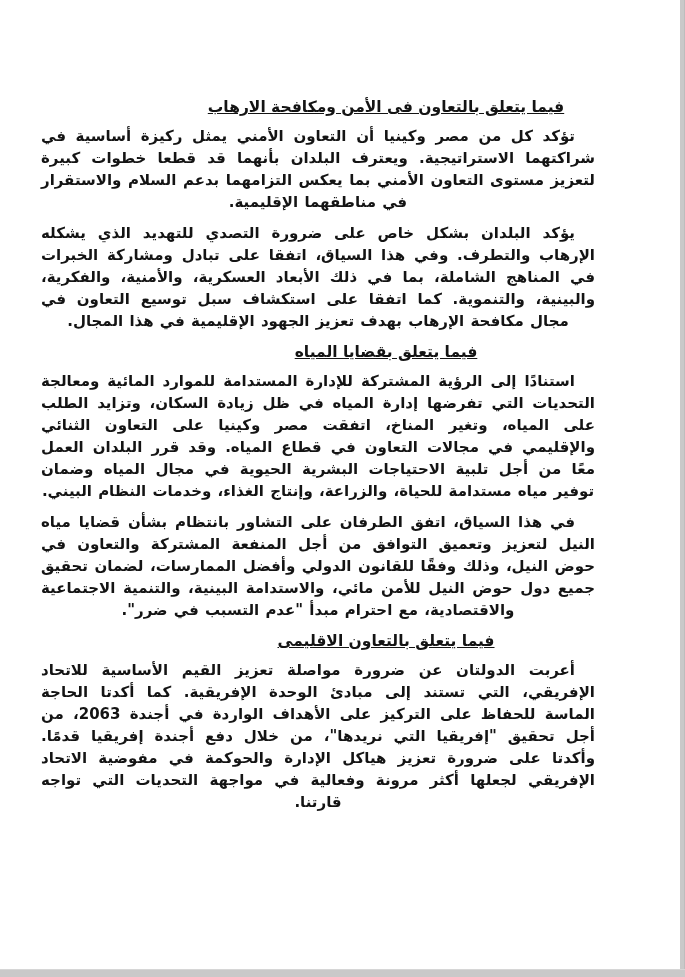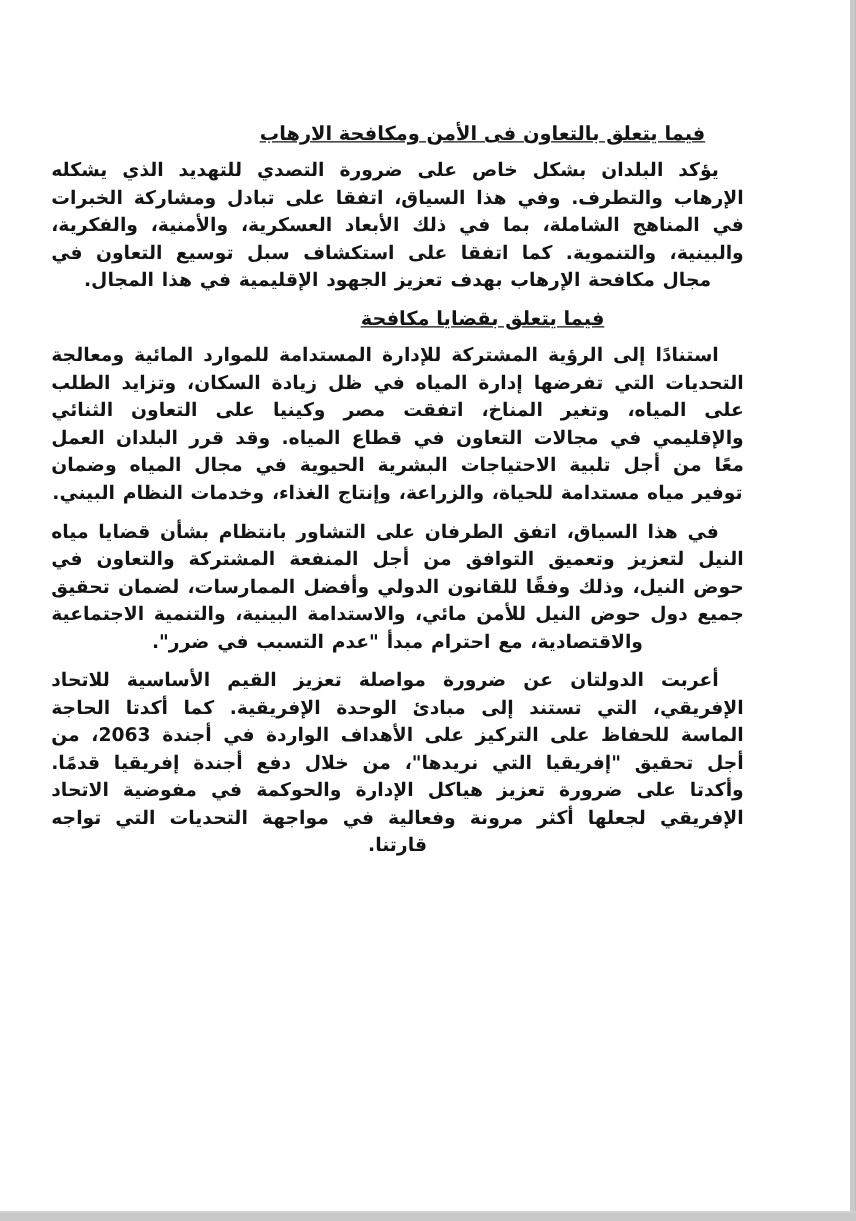--- a/index.html
+++ b/index.html
@@ -66,29 +66,31 @@
     box-sizing: border-box;
   }
 </style>
 </head>
 <body>
 
 <div class="page">
 
   <div class="section">
     <h2 class="sec-heading">فيما يتعلق بالتعاون فى الأمن ومكافحة الارهاب</h2>
+    <p class="para">تؤكد كل من مصر وكينيا أن التعاون الأمني يمثل ركيزة أساسية في شراكتهما الاستراتيجية. ويعترف البلدان بأنهما قد قطعا خطوات كبيرة لتعزيز مستوى التعاون الأمني بما يعكس التزامهما بدعم السلام والاستقرار في مناطقهما الإقليمية.</p>
     <p class="para">يؤكد البلدان بشكل خاص على ضرورة التصدي للتهديد الذي يشكله الإرهاب والتطرف. وفي هذا السياق، اتفقا على تبادل ومشاركة الخبرات في المناهج الشاملة، بما في ذلك الأبعاد العسكرية، والأمنية، والفكرية، والبينية، والتنموية. كما اتفقا على استكشاف سبل توسيع التعاون في مجال مكافحة الإرهاب بهدف تعزيز الجهود الإقليمية في هذا المجال.</p>
   </div>
 
   <div class="section">
-    <h2 class="sec-heading">فيما يتعلق بقضايا مكافحة</h2>
+    <h2 class="sec-heading">فيما يتعلق بقضايا المياه</h2>
     <p class="para">استنادًا إلى الرؤية المشتركة للإدارة المستدامة للموارد المائية ومعالجة التحديات التي تفرضها إدارة المياه في ظل زيادة السكان، وتزايد الطلب على المياه، وتغير المناخ، اتفقت مصر وكينيا على التعاون الثنائي والإقليمي في مجالات التعاون في قطاع المياه. وقد قرر البلدان العمل معًا من أجل تلبية الاحتياجات البشرية الحيوية في مجال المياه وضمان توفير مياه مستدامة للحياة، والزراعة، وإنتاج الغذاء، وخدمات النظام البيني.</p>
     <p class="para">في هذا السياق، اتفق الطرفان على التشاور بانتظام بشأن قضايا مياه النيل لتعزيز وتعميق التوافق من أجل المنفعة المشتركة والتعاون في حوض النيل، وذلك وفقًا للقانون الدولي وأفضل الممارسات، لضمان تحقيق جميع دول حوض النيل للأمن مائي، والاستدامة البينية، والتنمية الاجتماعية والاقتصادية، مع احترام مبدأ "عدم التسبب في ضرر".</p>
   </div>
 
   <div class="section">
+    <h2 class="sec-heading">فيما يتعلق بالتعاون الاقليمى</h2>
     <p class="para">أعربت الدولتان عن ضرورة مواصلة تعزيز القيم الأساسية للاتحاد الإفريقي، التي تستند إلى مبادئ الوحدة الإفريقية. كما أكدتا الحاجة الماسة للحفاظ على التركيز على الأهداف الواردة في أجندة 2063، من أجل تحقيق "إفريقيا التي نريدها"، من خلال دفع أجندة إفريقيا قدمًا. وأكدتا على ضرورة تعزيز هياكل الإدارة والحوكمة في مفوضية الاتحاد الإفريقي لجعلها أكثر مرونة وفعالية في مواجهة التحديات التي تواجه قارتنا.</p>
   </div>
 
 </div>
 
 <div class="edge-right"></div>
 <div class="edge-bottom"></div>
 
 </body></html>

